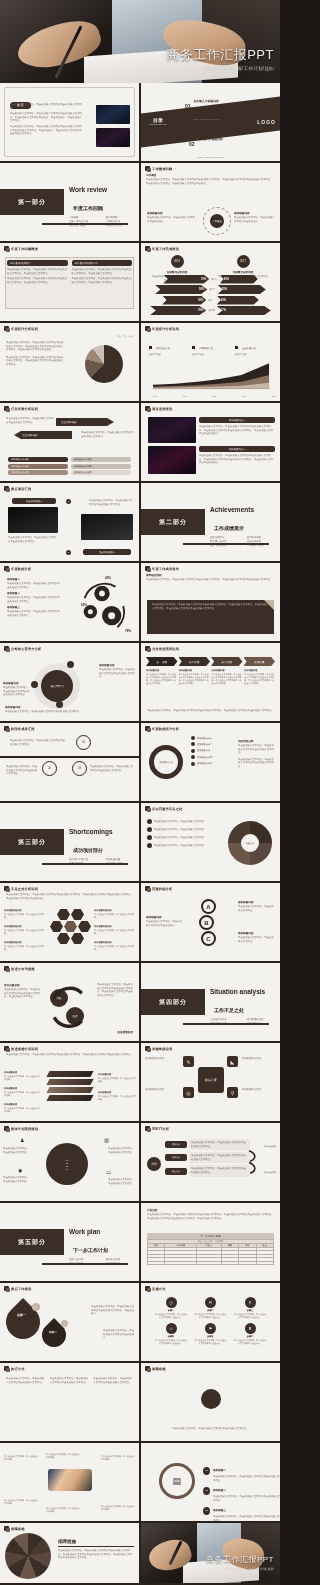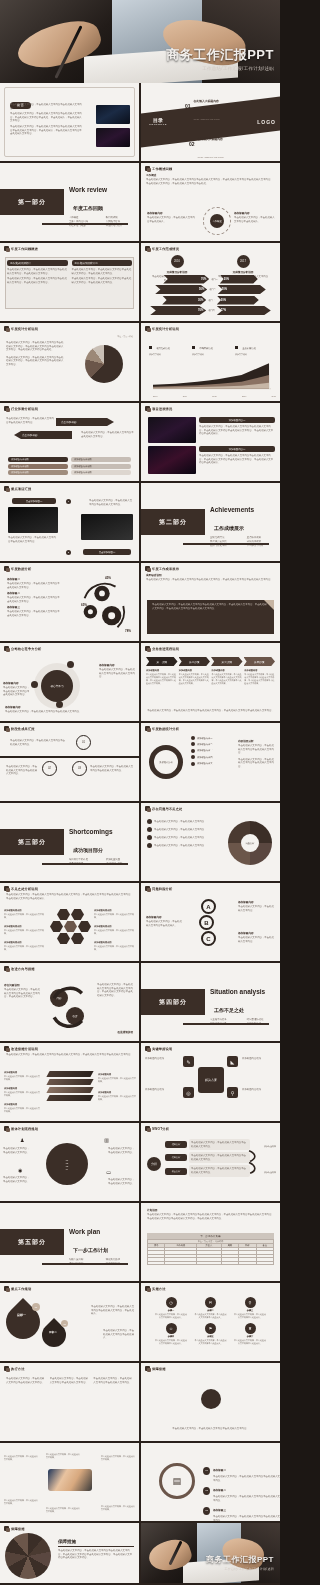--- a/index.html
+++ b/index.html
@@ -21,21 +21,21 @@
     background:linear-gradient(200deg,#433934,#1d1815); }
   .ph-hand { position:absolute; width:30%; height:48%; border-radius:50% 50% 40% 60%;
     background:linear-gradient(150deg,#e3c2a4,#c49b79 60%,#8e6b4e); }
   .ph-hand.l { left:6%; top:30%; transform:rotate(-18deg); }
   .ph-hand.r { right:12%; top:26%; transform:rotate(12deg); }
   .ph-paper { position:absolute; left:30%; bottom:0; width:55%; height:38%;
     background:linear-gradient(175deg,#f3f1ee,#d9d5cf); transform:skewY(-4deg); }
   .ph-pen { position:absolute; left:24%; top:28%; width:3px; height:58px;
     background:linear-gradient(#0d0b0a,#4b4340); transform:rotate(26deg); border-radius:2px; }
   .cover-title { position:absolute; right:6px; bottom:12px; text-align:right; }
-  .cover-title .t { color:#f2efec; font-size:13px; font-weight:bold; letter-spacing:.5px;
+  .cover-title .t { color:#f2efec; font-size:13px; font-weight:normal; letter-spacing:.5px;
      text-shadow:0 1px 2px rgba(0,0,0,.7); }
   .cover.closing .cover-title .t { font-size:8px; }
   .cover-title .s { color:#cfc7c0; font-size:4.5px; margin-top:2px; letter-spacing:.3px; }
   .cover.closing .cover-title .s { font-size:3px; }
 
   
   .row { display:flex; width:280px; gap:2px; padding:0 0 2px 0; background:#2a211c; }
   .slide { width:139px; height:78px; background:#f4f2ef; position:relative;
     overflow:hidden; flex:none; }
 

